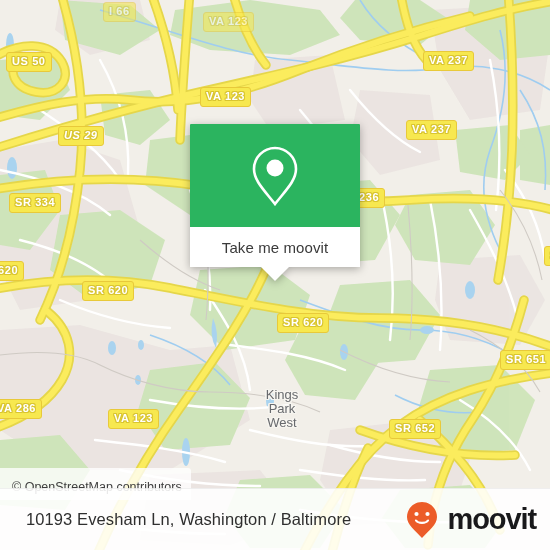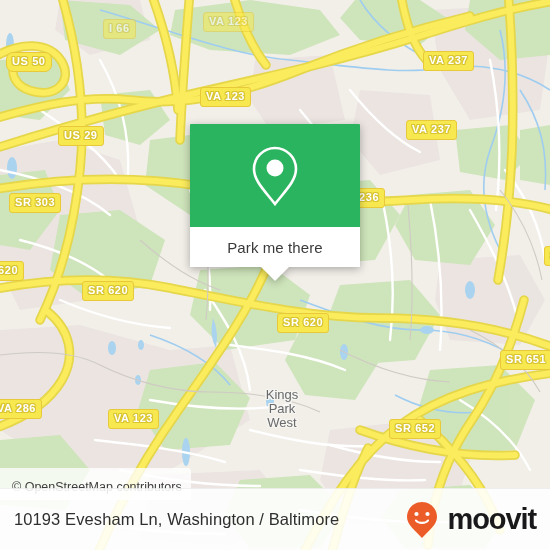--- a/index.html
+++ b/index.html
@@ -99,21 +99,21 @@
   }
 
   
   #footer{
     position:absolute;
     left:0;right:0;bottom:0;height:62px;
     background:rgba(255,255,255,.88);
     border-top:1px solid rgba(0,0,0,.06);
     display:flex;align-items:center;
     box-sizing:border-box;
-    padding:0 14px 0 14px;
+    padding:0 14px 0 26px;
   }
   #footer-title{
     color:#2f2f2f;
     font-size:16.5px;
     letter-spacing:.1px;
     flex:1;
     white-space:nowrap;
   }
   #brand{display:flex;align-items:center;gap:10px;}
   #brand-word{
@@ -292,48 +292,48 @@
           <path d="M620,0 C640,0 640,0 640,0"></path>
         </g>
 
       </g>
     </svg>
 
     <div class="place-label" style="left:252px;top:388px;width:60px;">Kings
 Park
 West</div>
 
-    <div class="shield faded" style="left:103px;top:19px;">I 66</div>
+    <div class="shield faded" style="left:103px;top:2px;">I 66</div>
     <div class="shield faded" style="left:203px;top:12px;">VA 123</div>
-    <div class="shield" style="left:6px;top:52px;border-radius:7px;">US 50</div>
+    <div class="shield" style="left:6px;top:52px;">US 50</div>
     <div class="shield" style="left:423px;top:51px;">VA 237</div>
     <div class="shield" style="left:200px;top:87px;">VA 123</div>
     <div class="shield" style="left:406px;top:120px;">VA 237</div>
-    <div class="shield" style="left:58px;top:126px;">US 29</div>
-    <div class="shield" style="left:9px;top:193px;">SR 303</div>
+    <div class="shield" style="left:58px;top:126px;font-style:italic;">US 29</div>
+    <div class="shield" style="left:9px;top:193px;">SR 334</div>
     <div class="shield" style="left:353px;top:188px;">236</div>
     <div class="shield" style="left:544px;top:238px;margin-top:8px;">SR</div>
     <div class="shield" style="left:-8px;top:261px;">620</div>
     <div class="shield" style="left:82px;top:281px;">SR 620</div>
     <div class="shield" style="left:277px;top:313px;">SR 620</div>
     <div class="shield" style="left:500px;top:350px;">SR 651</div>
     <div class="shield" style="left:-9px;top:399px;">VA 286</div>
     <div class="shield" style="left:108px;top:409px;">VA 123</div>
     <div class="shield" style="left:389px;top:419px;">SR 652</div>
   </div>
 
   <div id="popup">
     <div id="popup-top">
       <svg width="48" height="62" viewBox="0 0 48 62">
         <path d="M24,3 C12.4,3 3,12.4 3,24 C3,36 14,46 24,59 C34,46 45,36 45,24 C45,12.4 35.6,3 24,3 Z" fill="none" stroke="#ffffff" stroke-width="2.6"></path>
         <circle cx="24" cy="23" r="8.5" fill="#ffffff"></circle>
       </svg>
     </div>
     <div id="popup-bottom">
-      <span id="popup-label">Park me there</span>
+      <span id="popup-label">Take me moovit</span>
       <div id="popup-tail"></div>
     </div>
   </div>
 
   <div id="attribution">© OpenStreetMap contributors</div>
 
   <div id="footer">
     <span id="footer-title">10193 Evesham Ln, Washington / Baltimore</span>
     <div id="brand">
       <svg width="32" height="38" viewBox="0 0 32 38">

